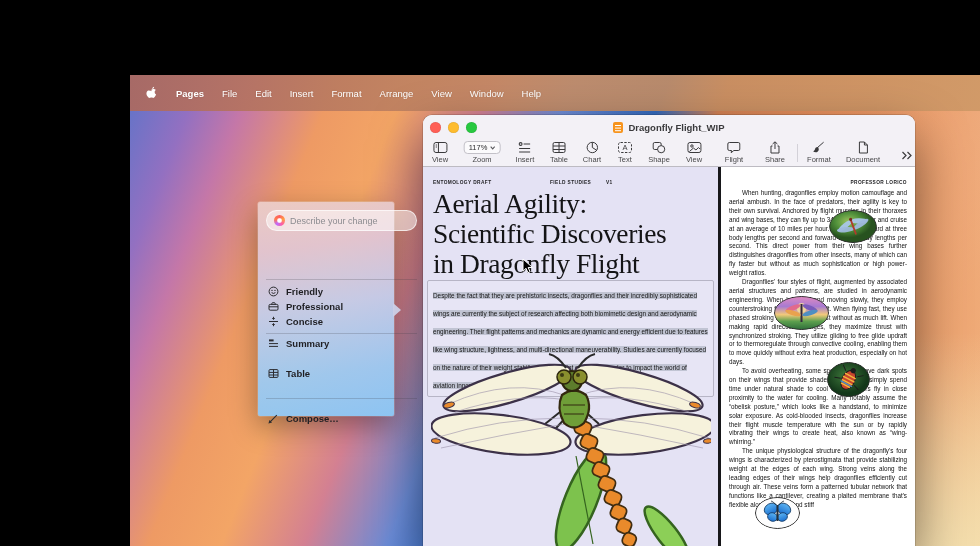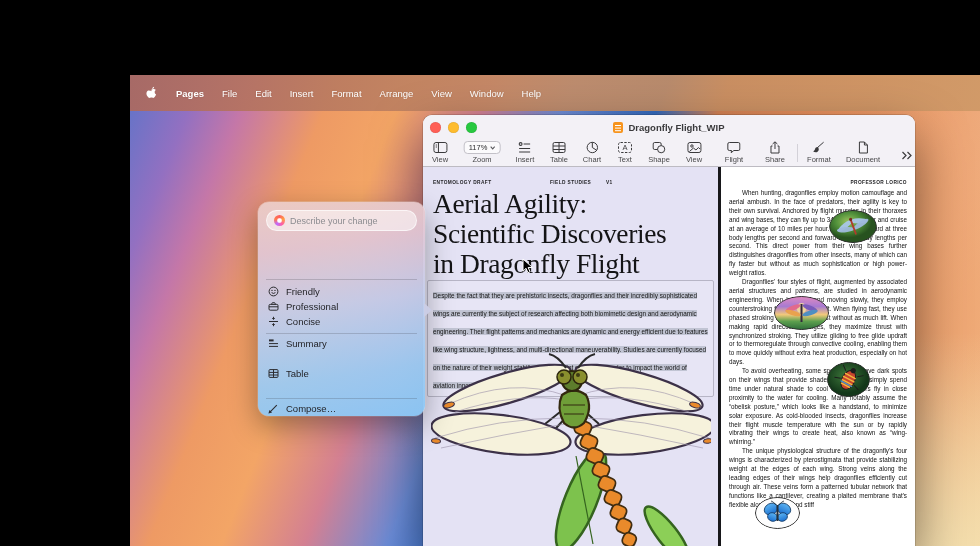--- a/index.html
+++ b/index.html
@@ -73,42 +73,42 @@
   .prof { position:absolute; right:8px; top:13px; font-size:4.8px; font-weight:bold;
     letter-spacing:.4px; color:#232326; }
   .body-copy { position:absolute; left:8px; right:8px; top:22px; bottom:0; overflow:hidden; }
   .body-copy p { font-size:6.3px; line-height:8.9px; color:#101010; text-align:justify;
     text-indent:13px; }
 
   .fig { position:absolute; border-radius:50%; overflow:hidden; }
   .fig svg { display:block; }
 
   
-  .popover { position:absolute; left:128px; top:127px; width:167px; height:214px; border-radius:11px;
+  .popover { position:absolute; left:128px; top:127px; width:136px; height:214px; border-radius:2px;
     background:linear-gradient(172deg, rgba(236,205,199,.95) 0%, rgba(225,198,212,.94) 22%,
                rgba(196,205,235,.94) 48%, rgba(156,202,242,.95) 78%, rgba(140,199,245,.96) 100%);
     box-shadow:0 10px 28px rgba(0,0,0,.35), 0 0 0 .5px rgba(255,255,255,.45); }
   .pop-arrow { position:absolute; right:-7px; top:101px; width:0; height:0;
     border-top:7px solid transparent; border-bottom:7px solid transparent;
     border-left:8px solid rgba(203,205,229,.97); }
   .ai-field { position:absolute; left:8px; top:8px; width:151px; height:21px; border-radius:11px;
     background:rgba(255,255,255,.5); border:1px solid rgba(255,255,255,.65);
     display:flex; align-items:center; gap:5px; padding:0 7px; }
   .rosette { width:11px; height:11px; border-radius:50%; flex:none;
     background:
       radial-gradient(circle at 50% 50%, #fff 0 1.7px, rgba(255,255,255,0) 3px),
       conic-gradient(#ff5f5f, #ff9f43, #ff5fa2, #c06bff, #ff7a4d, #ff5f5f); }
   .ai-placeholder { font-size:9px; color:#8c8c91; }
   .btn-row { position:absolute; left:8px; top:36px; width:151px; display:flex; gap:5px; }
   .wt-btn { flex:1; height:33px; border-radius:8px; background:rgba(255,255,255,.42);
     display:flex; flex-direction:column; align-items:center; justify-content:center; gap:2px; }
   .wt-btn .lbl { font-size:9.5px; color:#2a2a2e; }
   .pop-divider { position:absolute; left:8px; width:151px; height:1px; background:rgba(60,60,70,.22); }
   .menu-item { position:absolute; left:10px; width:149px; height:15px;
-    display:flex; align-items:center; gap:7px; }
+    display:flex; align-items:center; gap:7px;font-weight:bold; }
   .menu-item .lbl { font-size:9.5px; color:#1f1f23; }
   .mi-icon { width:11px; height:11px; flex:none; }
 
   
   .cursor { position:absolute; left:522px; top:258px; z-index:99; }
 </style>
 </head>
 <body>
 
 <div class="screen">
@@ -478,21 +478,21 @@
           <g fill="none" stroke="#2c2c30" stroke-width="1">
             <rect x="1" y="1.6" width="9" height="7.8" rx="1"></rect>
             <path d="M1 4.4h9M1 7h9M5.5 1.6v7.8"></path>
           </g>
         </svg>
       <span class="lbl">Table</span>
     </div>
 
     <div class="pop-divider" style="top:196px"></div>
 
-    <div class="menu-item" style="top:199px">
+    <div class="menu-item" style="top:209px">
       <svg class="mi-icon" viewBox="0 0 11 11">
           <path d="M1.2 9.8 8.8 2.2M1.2 9.8l.5-1.8 1.3 1.3z" fill="none" stroke="#2c2c30" stroke-width="1.1"></path>
         </svg>
       <span class="lbl">Compose…</span>
     </div>
   </div>
 
 </div>
 
 <svg class="cursor" width="12" height="17" viewBox="0 0 12 17">

